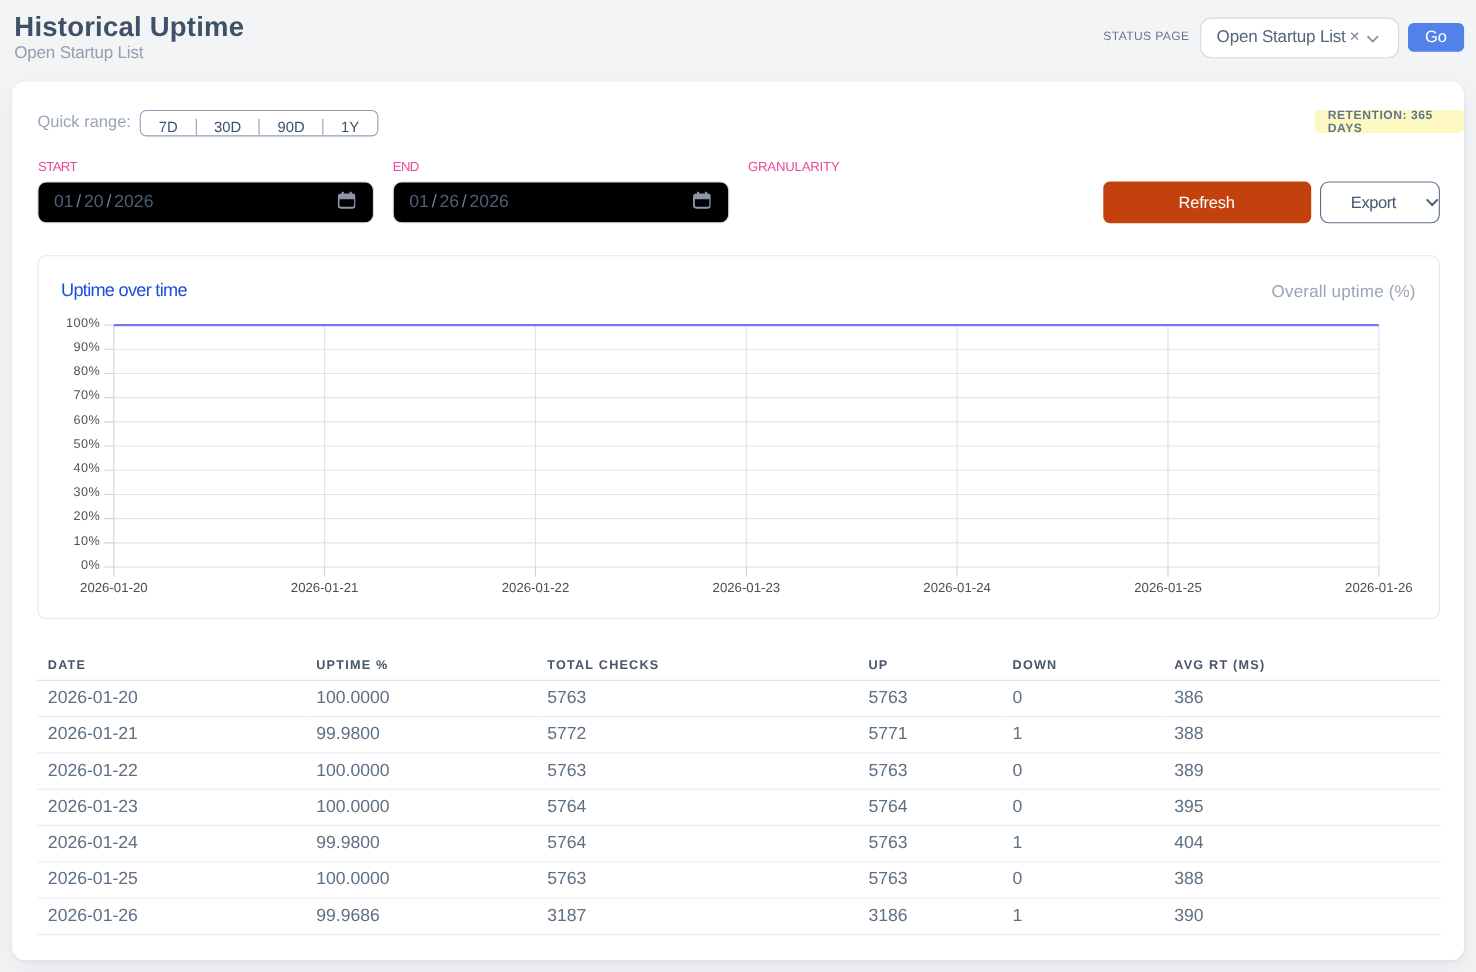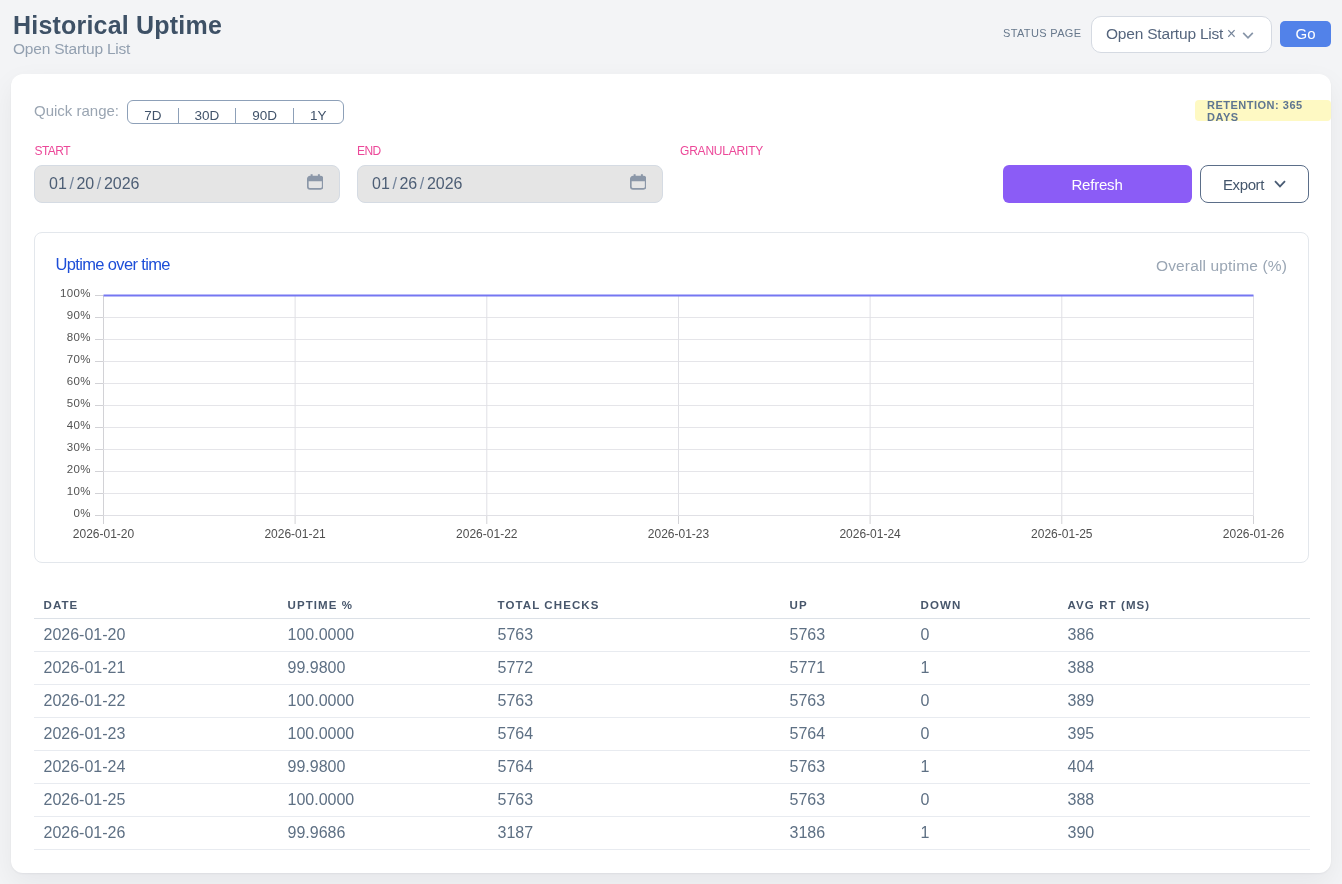--- a/index.html
+++ b/index.html
@@ -50,43 +50,43 @@
   .seg div:first-child { border-left:none; }
   .badge {
     left:1184px; top:26px; height:21px; padding:0 12px;
     background:#fef9c3; border-radius:4px; display:flex; align-items:center;
     font-size:11px; font-weight:700; color:#5e7590; letter-spacing:0.5px;
   }
 
   .flabel { top:70.5px; font-size:12px; font-weight:400; color:#ec4899; letter-spacing:-0.55px; line-height:1; }
   .datebox {
     top:91px; width:306px; height:37.5px;
-    border:1px solid #d5dbe3; border-radius:8px; background:#e5e5e5;
+    border:1px solid #d5dbe3; border-radius:8px; background:#000000;
     font-size:16px; color:#4d5e75;
     display:flex; align-items:center; padding-left:14.5px;
   }
   .datebox .sl { color:#72839a; padding:0 2.6px; }
   .datebox svg.cal { position:absolute; right:15.5px; top:8.2px; }
   .selbox {
     left:668.5px; top:91px; width:307px; height:37.5px;
     border:1px solid #d5dbe3; border-radius:8px; background:#fff;
     display:flex; align-items:center; padding-left:11px;
     font-size:15.5px; color:#4d5e75; letter-spacing:0px;
   }
   .selbox svg { position:absolute; right:18px; top:15px; }
   .refresh {
     left:991.5px; top:91px; width:189px; height:38px;
-    background:#8b5cf6; border-radius:6px; color:#fff; font-size:15px; letter-spacing:-0.2px;
+    background:#c2410c; border-radius:6px; color:#fff; font-size:15px; letter-spacing:-0.2px;
     display:flex; align-items:center; justify-content:center;
   }
   .export {
     left:1189px; top:91px; width:109px; height:38px;
     background:#fff; border:1px solid #5b6e89; border-radius:8px;
     color:#44566c; font-size:15px; letter-spacing:-0.4px;
-    display:flex; align-items:center; justify-content:center; gap:10px;
+    display:flex; align-items:center; justify-content:flex-end; gap:27px;
   }
 
   .chartcard {
     left:23px; top:158px; width:1275px; height:331px;
     border:1px solid #e3e7ec; border-radius:8px; background:#fff;
   }
   .ctitle { left:20.5px; top:21.5px; font-size:16.5px; font-weight:400; color:#1d4ed8; letter-spacing:-0.65px; }
   .clabel { right:21px; top:23.5px; font-size:15.5px; color:#9aa6b4; letter-spacing:0.15px;margin-left:45px; }
 
   table.data {

